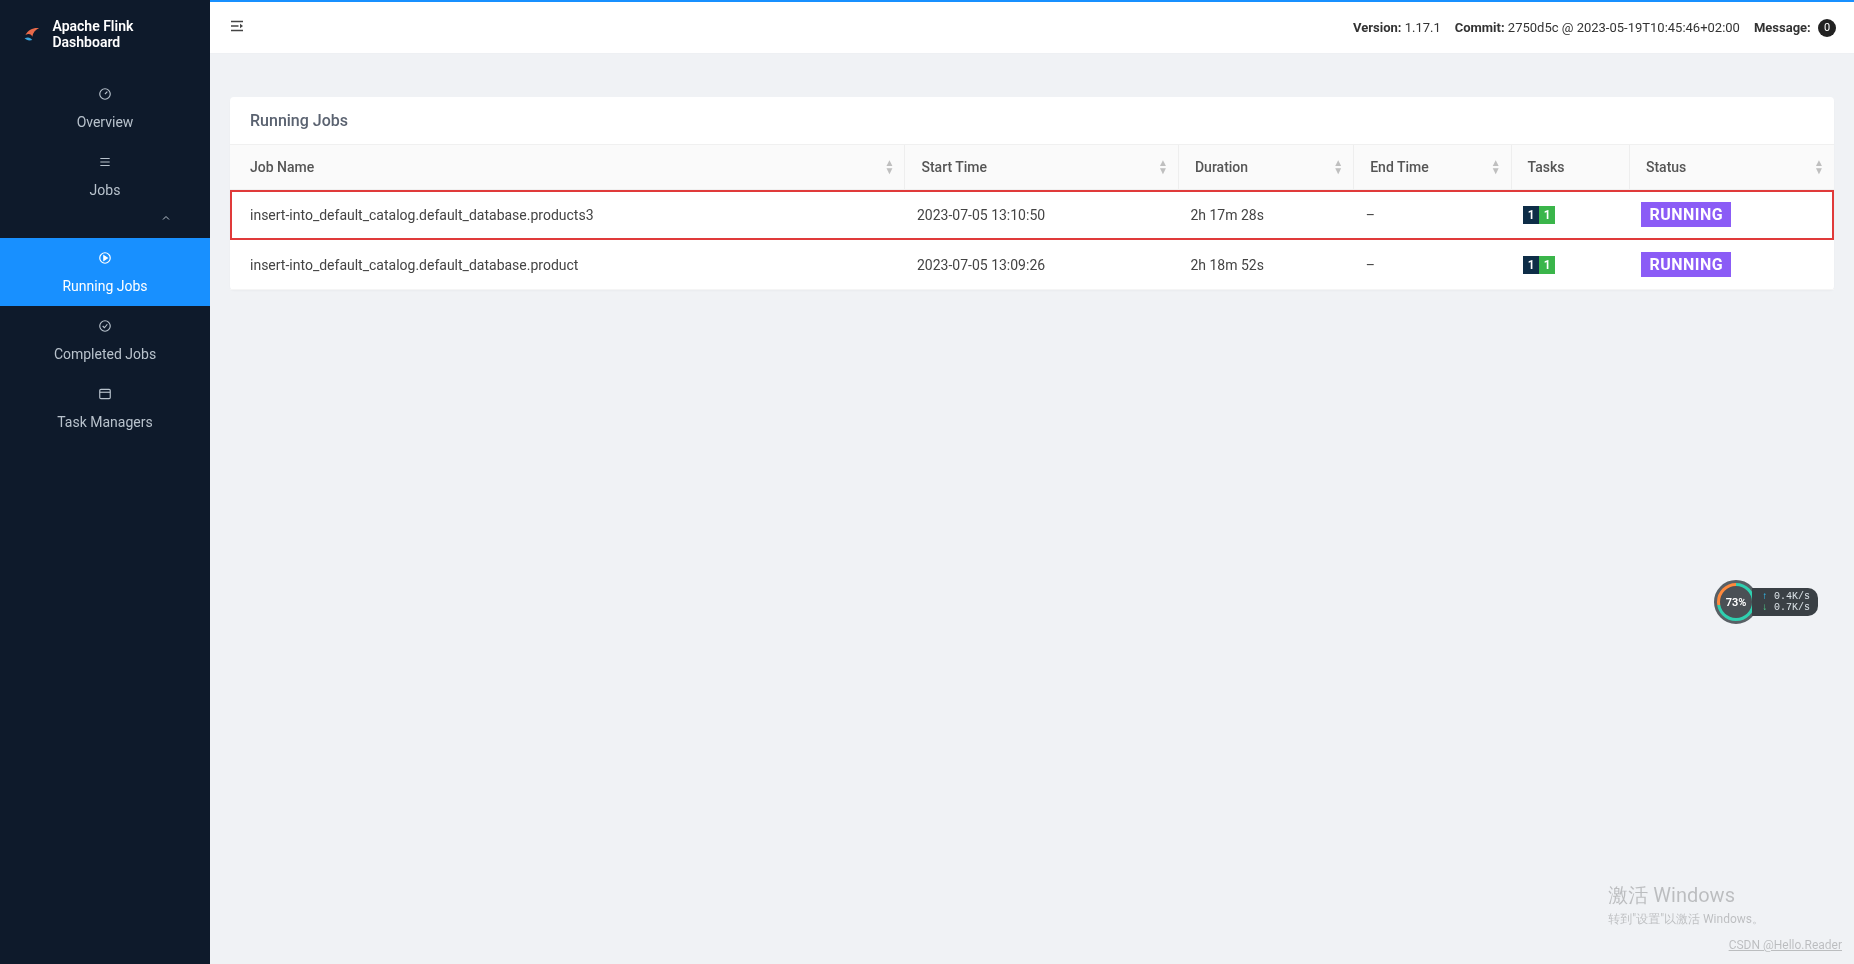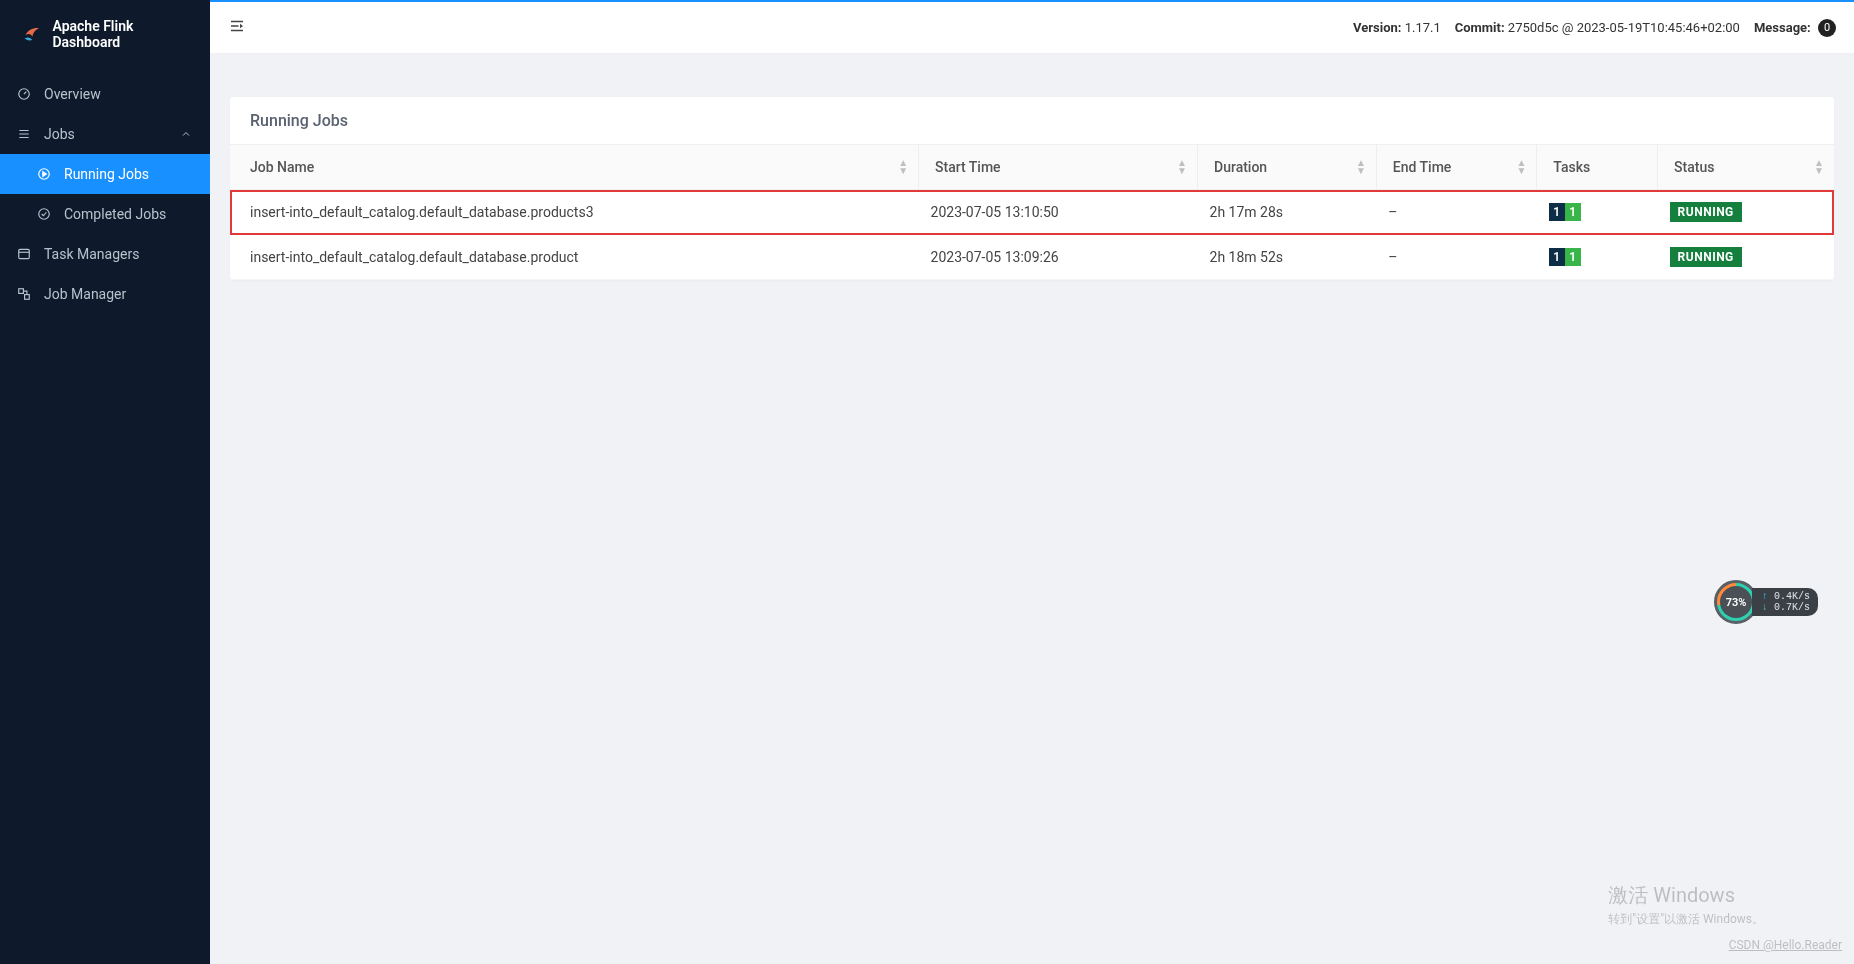--- a/index.html
+++ b/index.html
@@ -31,24 +31,25 @@
       font-size: 14px;
     }
     .brand .logo {
       width: 22px; height: 22px;
       display: inline-block;
     }
     .nav-item, .nav-sub-item {
       display: flex;
       align-items: center;
       gap: 12px;
-      padding: 12px 16px;
+      padding: 12px 36px;
       color: #b8c2cc;
       cursor: pointer;
       font-size: 14px;
+      flex-direction: column;
     }
     .nav-item .chev { margin-left: auto; }
     .nav-sub-item { padding-left: 36px; }
     .nav-sub-item.active {
       background: #1890ff;
       color: #fff;
     }
     .nav-icon { width: 16px; height: 16px; display: inline-flex; align-items: center; justify-content: center; }
 
     
@@ -113,22 +114,22 @@
     tbody td:first-child { padding-left: 20px; }
     tbody tr.highlight { outline: 2px solid #e03a3a; outline-offset: -2px; }
     .task-chip {
       display: inline-block; min-width: 16px; text-align: center;
       color: #fff; font-weight: 600; font-size: 12px; padding: 2px 4px;
     }
     .task-chip.created { background: #0e2d47; }
     .task-chip.running { background: #3ab54a; }
     .status-badge {
       display: inline-block; padding: 3px 8px;
-      background: #15803d; color: #fff; font-weight: 700;
-      letter-spacing: .5px; font-size: 12px;
+      background: #8b5cf6; color: #fff; font-weight: 700;
+      letter-spacing: .5px; font-size: 16px;
     }
 
     
     .wm-win {
       position: fixed; right: 90px; bottom: 36px;
       color: rgba(0,0,0,.22); text-align: left; pointer-events: none;
     }
     .wm-win .l1 { font-size: 20px; }
     .wm-win .l2 { font-size: 12px; margin-top: 2px; }
     .wm-csdn {
@@ -219,30 +220,20 @@
     <div class="nav-item">
       <span class="nav-icon">
         <svg viewBox="0 0 24 24" width="14" height="14" fill="none" stroke="currentColor" stroke-width="2">
             <rect x="3" y="4" width="18" height="16" rx="2"></rect>
             <path d="M3 9h18"></path>
           </svg>
       </span>
       <span>Task Managers</span>
     </div>
 
-    <div class="nav-item">
-      <span class="nav-icon">
-        <svg viewBox="0 0 24 24" width="14" height="14" fill="none" stroke="currentColor" stroke-width="2">
-            <rect x="3" y="3" width="8" height="8"></rect>
-            <rect x="13" y="13" width="8" height="8"></rect>
-            <path d="M11 7h6v6"></path>
-          </svg>
-      </span>
-      <span>Job Manager</span>
-    </div>
 
   </aside>
 
   <div class="main">
     <div class="topbar">
       <span class="menu-toggle">
         <svg viewBox="0 0 24 24" width="18" height="18" fill="none" stroke="currentColor" stroke-width="2">
             <path d="M4 6h16M4 12h10M4 18h16"></path>
             <path d="M20 12l-4-3v6z" fill="currentColor" stroke="none"></path>
           </svg>

